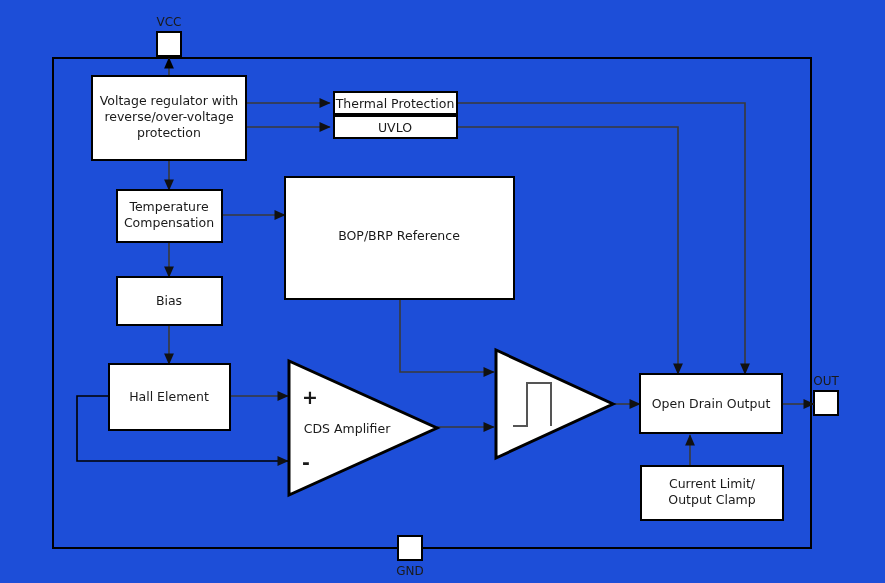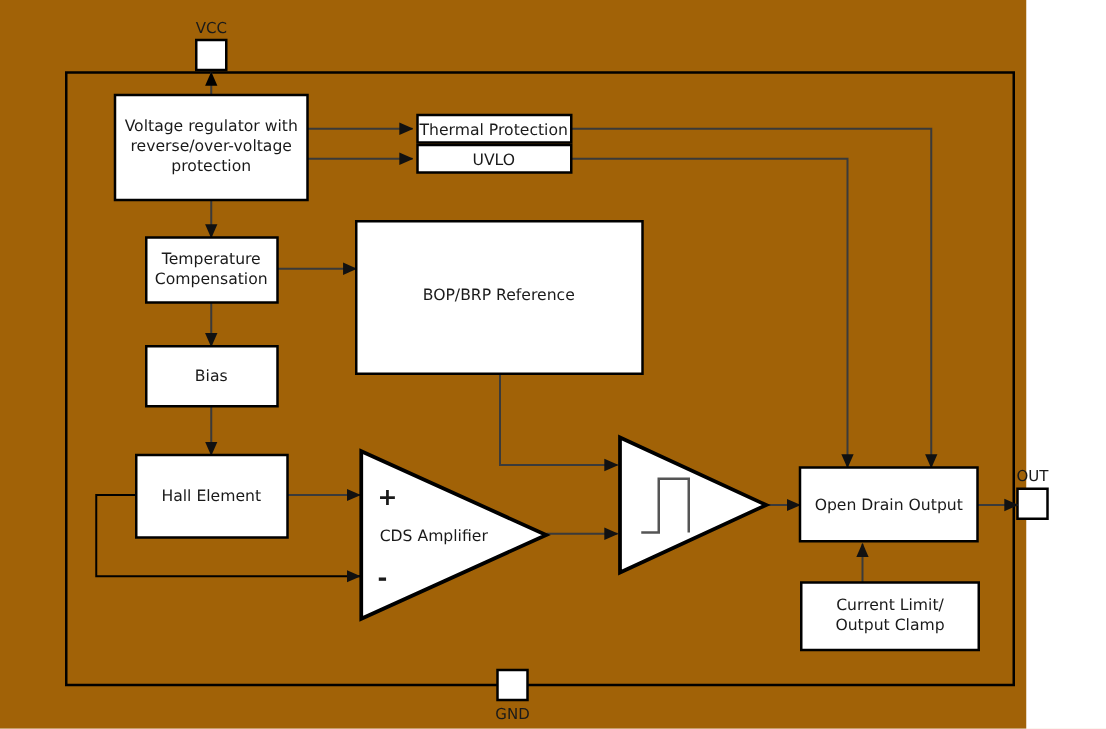--- a/index.html
+++ b/index.html
@@ -8,23 +8,23 @@
     background: #ffffff;
   }
   body {
     font-family: "DejaVu Sans", sans-serif;
     width: 885px;
     height: 583px;
     overflow: hidden;
   }
   #diagram-root {
     position: relative;
-    width: 821px;
+    width: 885px;
     height: 583px;
-    background: #a16207;
+    background: #1d4ed8;
   }
   svg#block-diagram {
     display: block;
     width: 885px;
     height: 583px;
   }
   .blk-rect {
     fill: #ffffff;
     stroke: #000000;
     stroke-width: 2;

